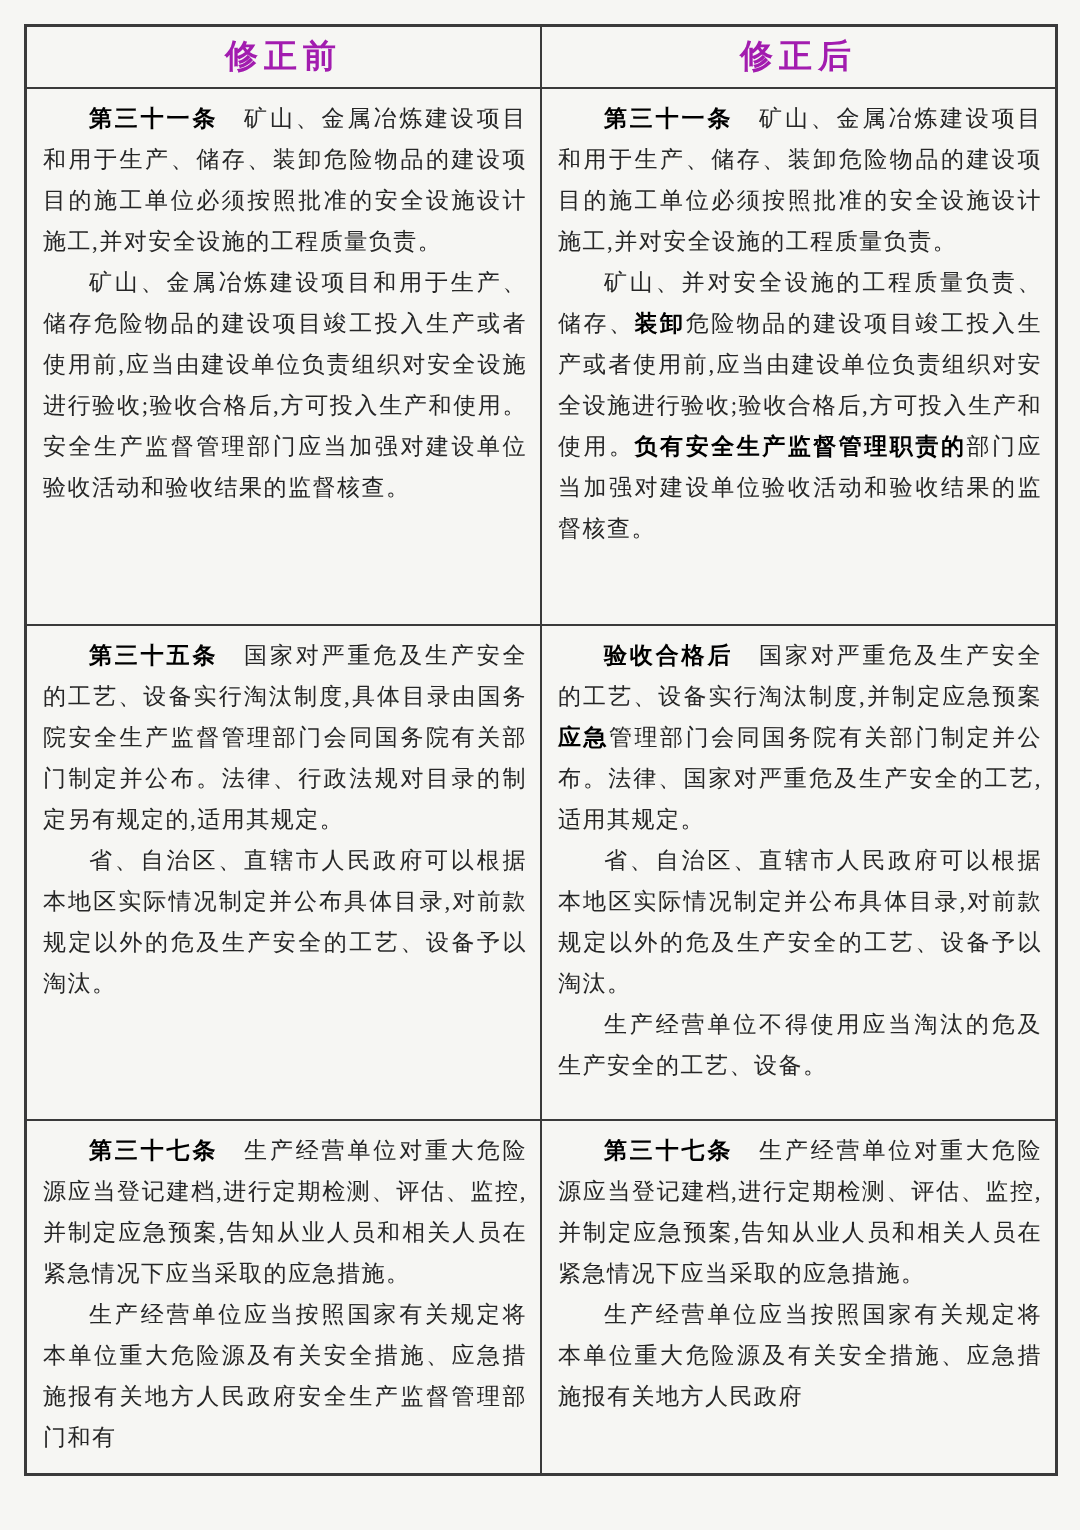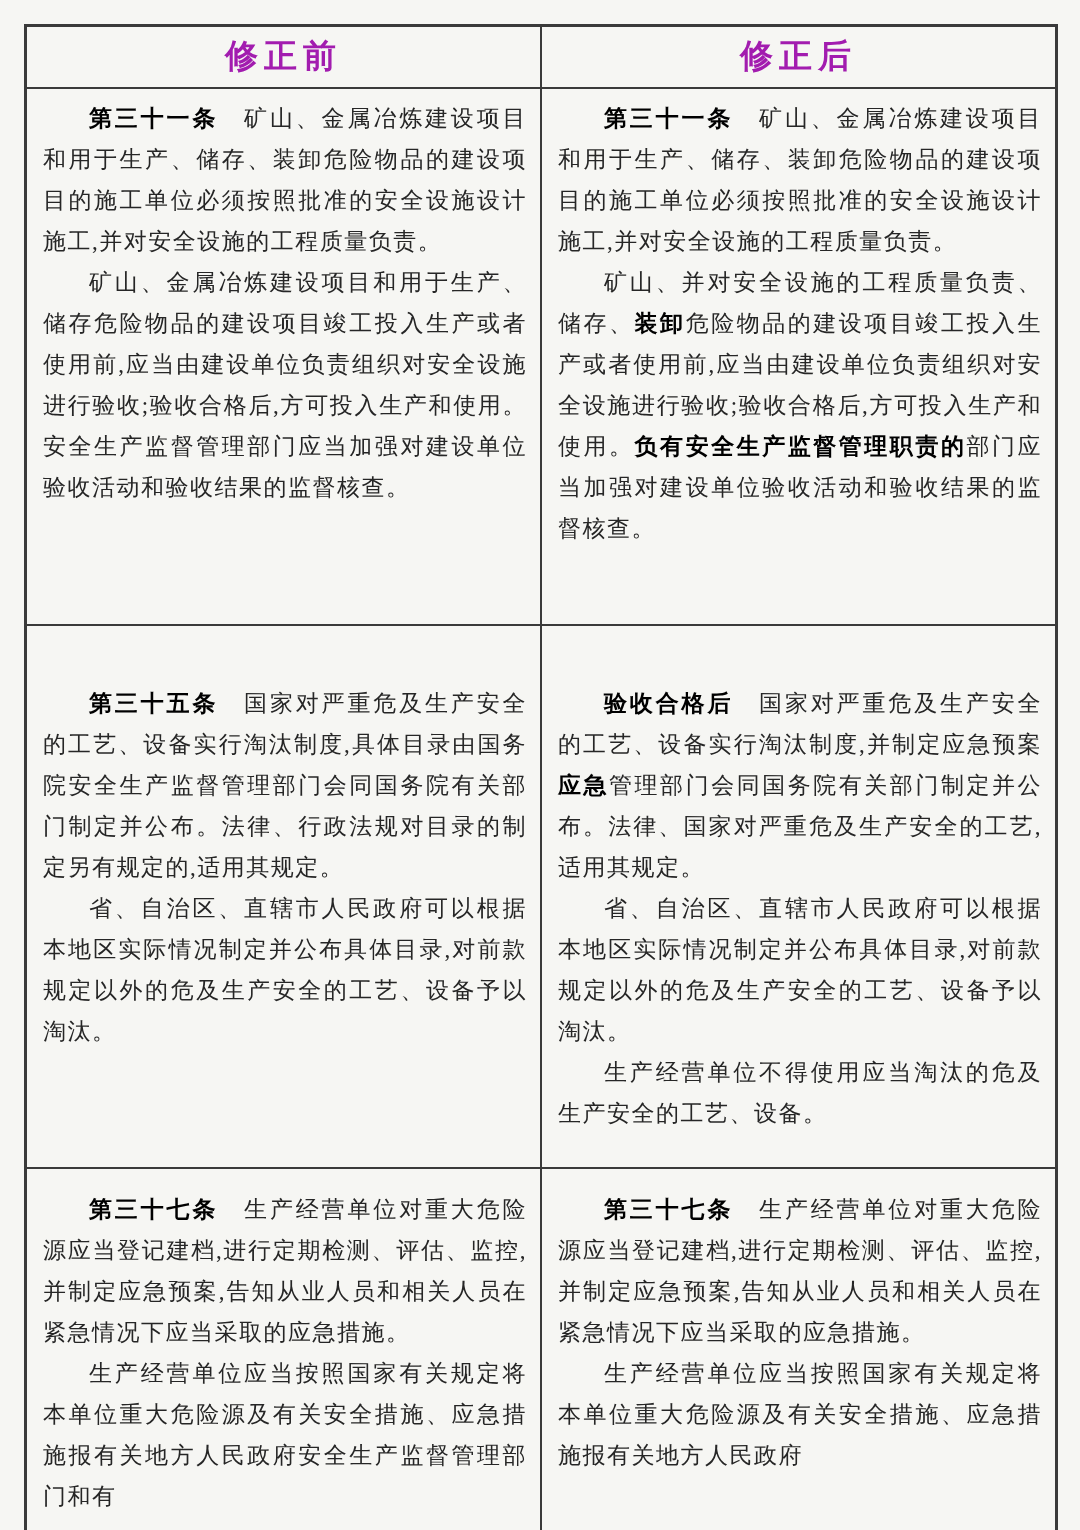--- a/index.html
+++ b/index.html
@@ -33,22 +33,22 @@
     font-weight: bold;
     letter-spacing: 6px;
     color: #a21caf;
     font-family: Liberation Serif, serif;
   }
   .cell-inner {
     padding: 9px 13px 0 16px;
     overflow: hidden;
   }
   .cell-inner.row-0 { height: 535px; }
-  .cell-inner.row-1 { height: 493px; margin-top: 48px; }
-  .cell-inner.row-2 { height: 352px; margin-top: 11px; }
+  .cell-inner.row-1 { height: 493px; }
+  .cell-inner.row-2 { height: 352px; }
   .cell-inner p {
     font-size: 23px;
     line-height: 41px;
     letter-spacing: 1.5px;
     text-align: justify;
     text-justify: inter-character;
     text-indent: 2em;
     color: #262626;
   }
   .em {

